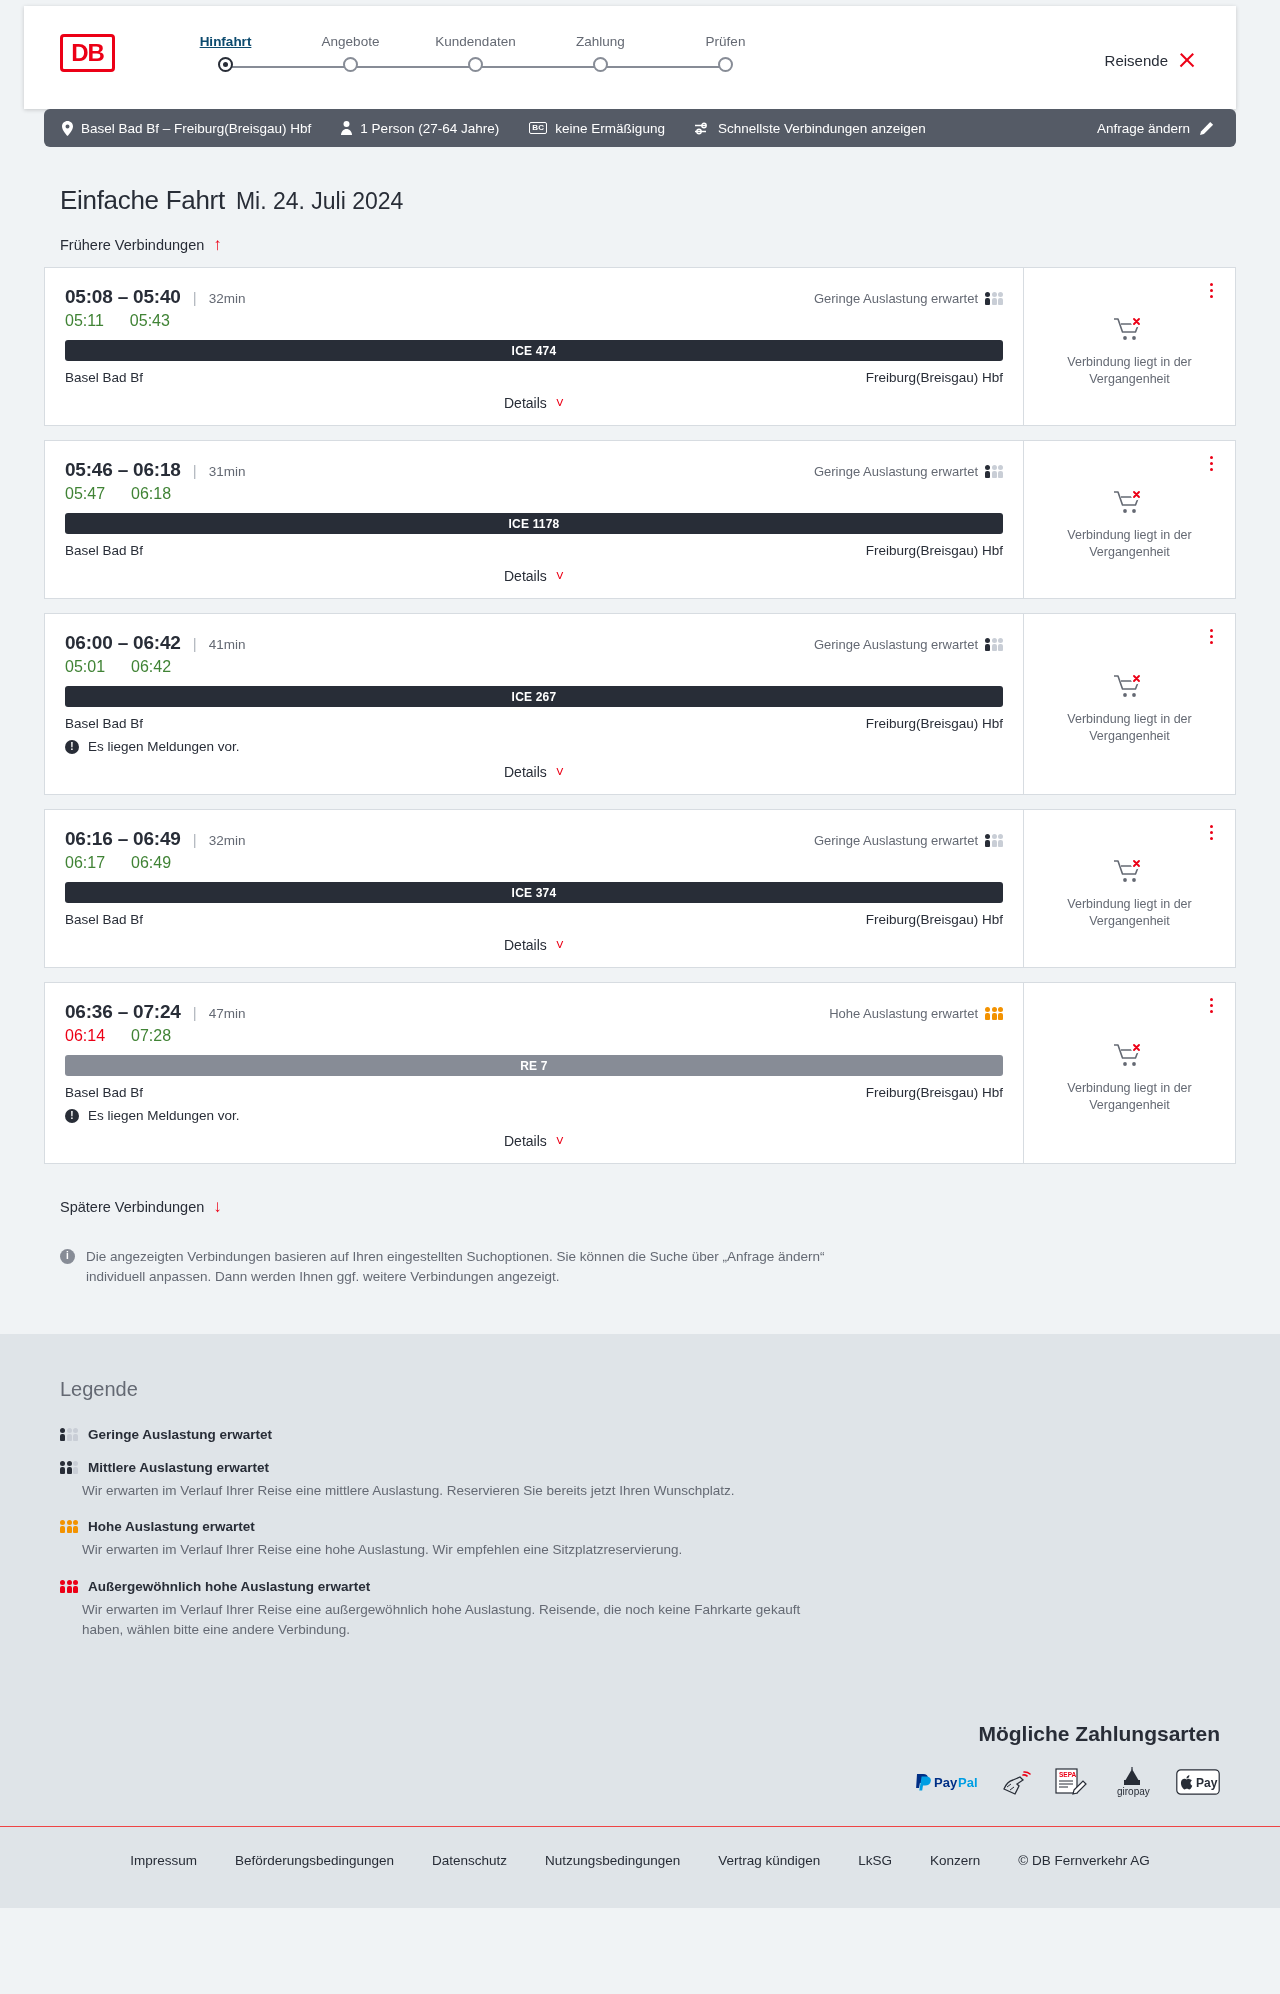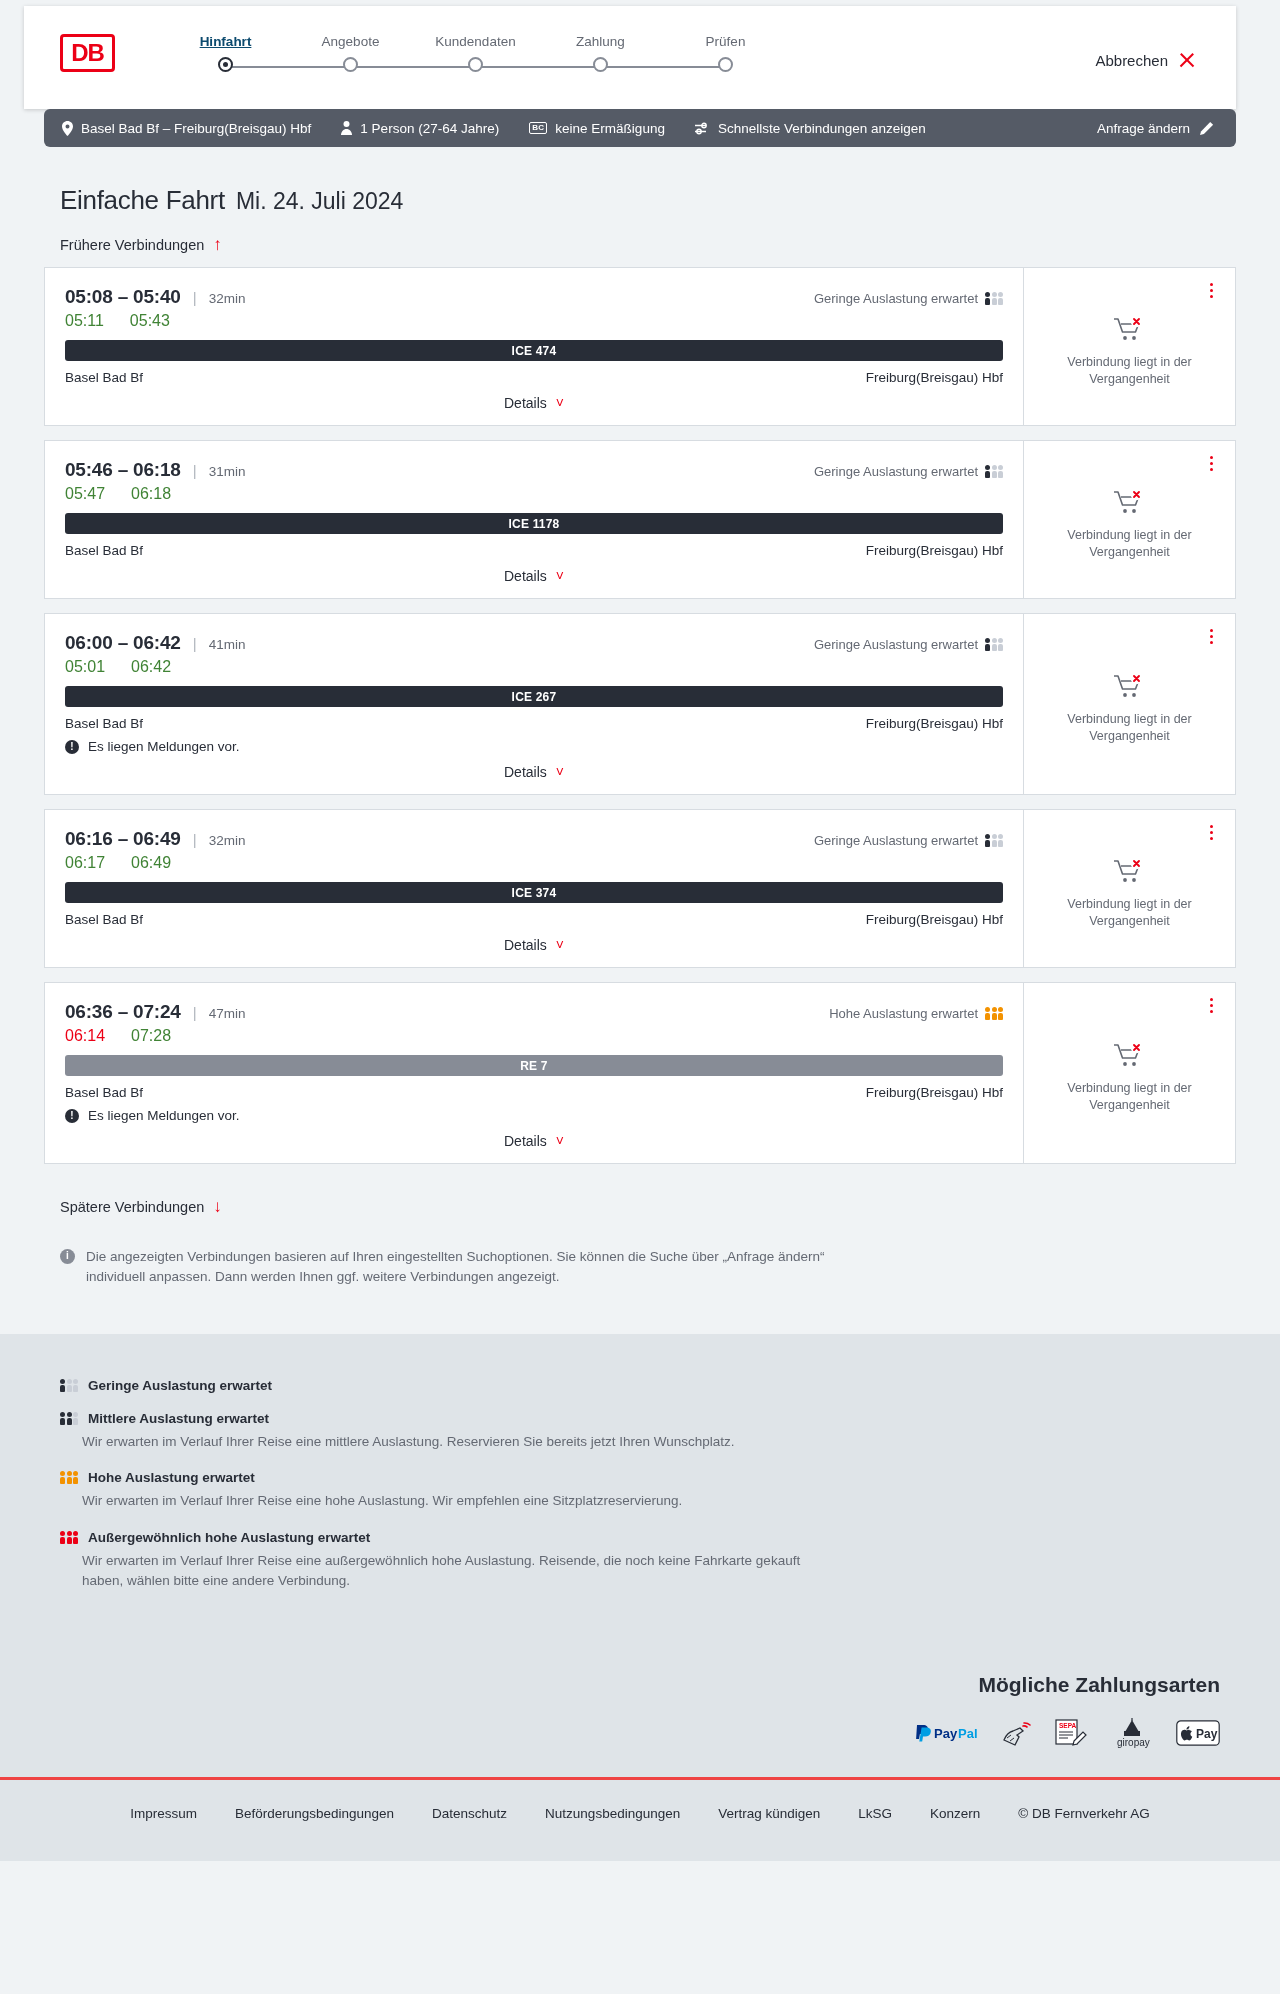--- a/index.html
+++ b/index.html
@@ -172,21 +172,21 @@
   .legend-item { margin-bottom:18px; }
   .legend-head { display:flex; align-items:center; gap:10px; font-size:13.5px; font-weight:bold; }
   .legend-desc { font-size:13.5px; color:#646973; margin:6px 0 0 22px; line-height:1.5; max-width:760px; }
 
   
   .pay-sec { background:#dfe4e8; padding:12px 60px 30px 75px; text-align:right; }
   .pay-title { font-size:21px; font-weight:bold; color:#282d37; margin-bottom:22px; }
   .pay-row { display:flex; justify-content:flex-end; align-items:center; gap:22px; }
   .pay-ico { height:28px; display:flex; align-items:center; justify-content:center; }
   .footer-sec {
-    background:#dfe4e8; border-top:3px solid #ef4444;
+    background:#dfe4e8; border-top:1px solid #ef4444;
     padding:26px 60px 40px 60px;
     display:flex; justify-content:center; gap:38px;
     font-size:13.5px; color:#282d37;
   }
   .footer-sec span { white-space:nowrap; cursor:pointer; }
   .footer-sec span.copy { cursor:default; }
 </style>
 </head>
 <body>
 
@@ -220,21 +220,21 @@
                 <span class="dot"></span>
               </div>
             <div class="dot-cell">
                 <span class="dot"></span>
               </div>
           </div>
         </div>
       </div>
 
       <button class="cancel-btn">
-        <span>Abbrechen</span>
+        <span>Reisende</span>
         <span class="x-icon"></span>
       </button>
     </div>
   </div>
 
   <div class="summary-wrap">
     <div class="summary">
 
       <div class="item">
         <span class="ico">
@@ -582,20 +582,21 @@
     </div>
 
     <div class="info-note">
       <i class="info-icon">i</i>
       <span>Die angezeigten Verbindungen basieren auf Ihren eingestellten Suchoptionen. Sie können die Suche über „Anfrage ändern“ individuell anpassen. Dann werden Ihnen ggf. weitere Verbindungen angezeigt.</span>
     </div>
 
   </div>
 
   <div class="legend-sec">
+    <div class="legend-title">Legende</div>
     <div id="legend-container">
         <div class="legend-item">
           <div class="legend-head">
             <span class="occ-bars">
               <span class="pax">
                 <span class="head" style="background:#282d37"></span>
                 <span class="body" style="background:#282d37"></span>
               </span>
               <span class="pax">
                 <span class="head" style="background:#c9ced6"></span>

